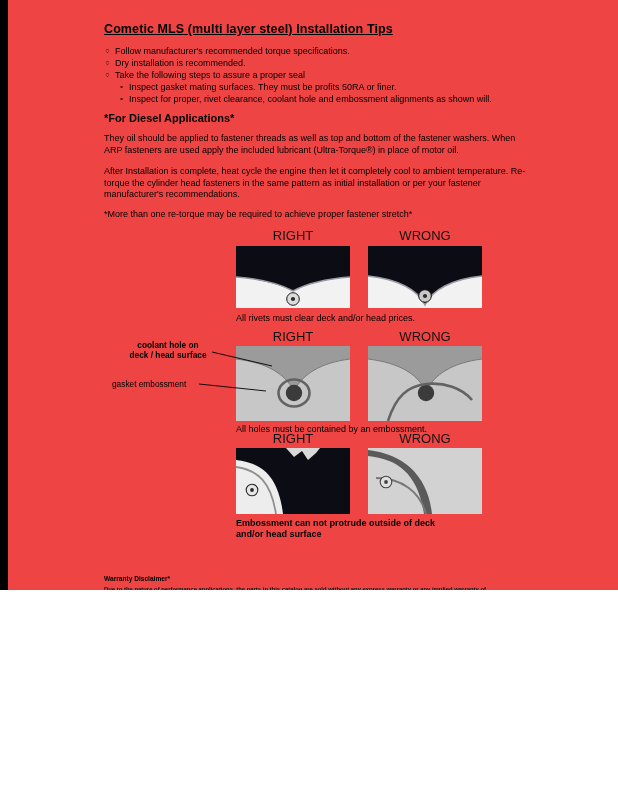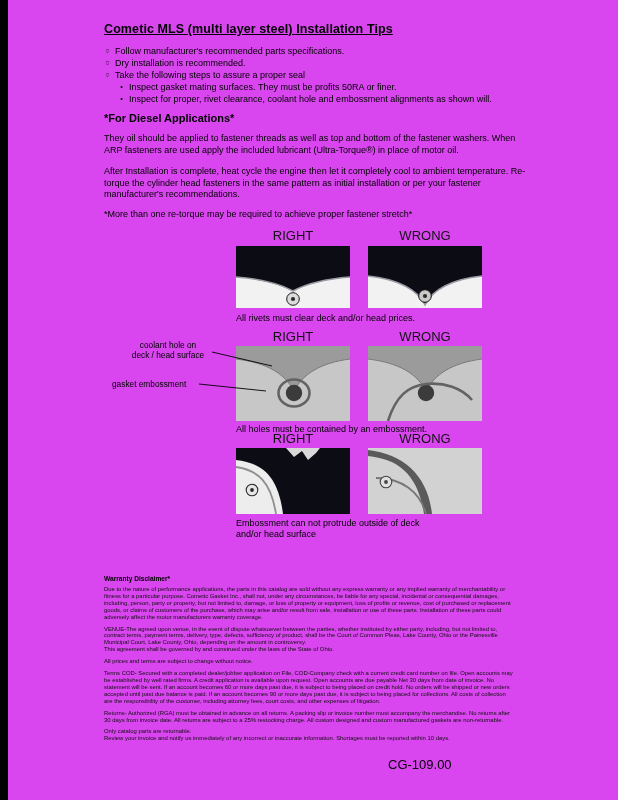--- a/index.html
+++ b/index.html
@@ -1,18 +1,18 @@
 <!DOCTYPE html>
 <html><head>
 <meta charset="utf-8">
 <style>
   * { margin:0; padding:0; box-sizing:border-box; }
   html,body { background:#ffffff; }
   .page {
-    position:relative; width:618px; height:800px; background:#d946ef;
+    position:relative; width:618px; height:590px; background:#ef4444;
     font-family:"Liberation Sans", sans-serif; color:#000; overflow:hidden;
   }
   .edge-bar { position:absolute; left:0; top:0; width:8px; height:800px; background:#000; }
 
   .title {
     position:absolute; left:104px; top:22px;
     font-size:12.5px; font-weight:bold; text-decoration:underline; letter-spacing:.1px;
   }
 
   .bullets { position:absolute; left:104px; top:45px; font-size:9px; line-height:12px; }
@@ -47,36 +47,36 @@
     font-size:8.3px; line-height:9.6px; text-align:center;
   }
   .lbl-emb { position:absolute; left:112px; top:379px; font-size:8.3px; }
 
   .overlay { position:absolute; left:0; top:0; pointer-events:none; }
 
   .disc { position:absolute; left:104px; top:575px; width:410px; }
   .disc-h { font-size:6.6px; font-weight:bold; margin-bottom:4px; }
   .disc p { font-size:5.9px; line-height:6.9px; margin-bottom:5px; color:#111; }
 
-  .pre { white-space:pre-line; }
+  .pre { white-space:pre-line;font-weight:bold; }
 
   .footer-code { position:absolute; left:388px; top:757px; font-size:13px; }
 </style>
 </head>
 <body>
 
 <div class="page">
   <div class="edge-bar"></div>
 
   <div class="title">Cometic MLS (multi layer steel) Installation Tips</div>
 
   <div class="bullets">
     <div class="b-row">
       <span class="marker">○</span>
-      <span>Follow manufacturer's recommended parts specifications.</span>
+      <span>Follow manufacturer's recommended torque specifications.</span>
     </div>
     <div class="b-row">
       <span class="marker">○</span>
       <span>Dry installation is recommended.</span>
     </div>
     <div class="b-row">
       <span class="marker">○</span>
       <span>Take the following steps to assure a proper seal</span>
     </div>
     <div class="sub">

